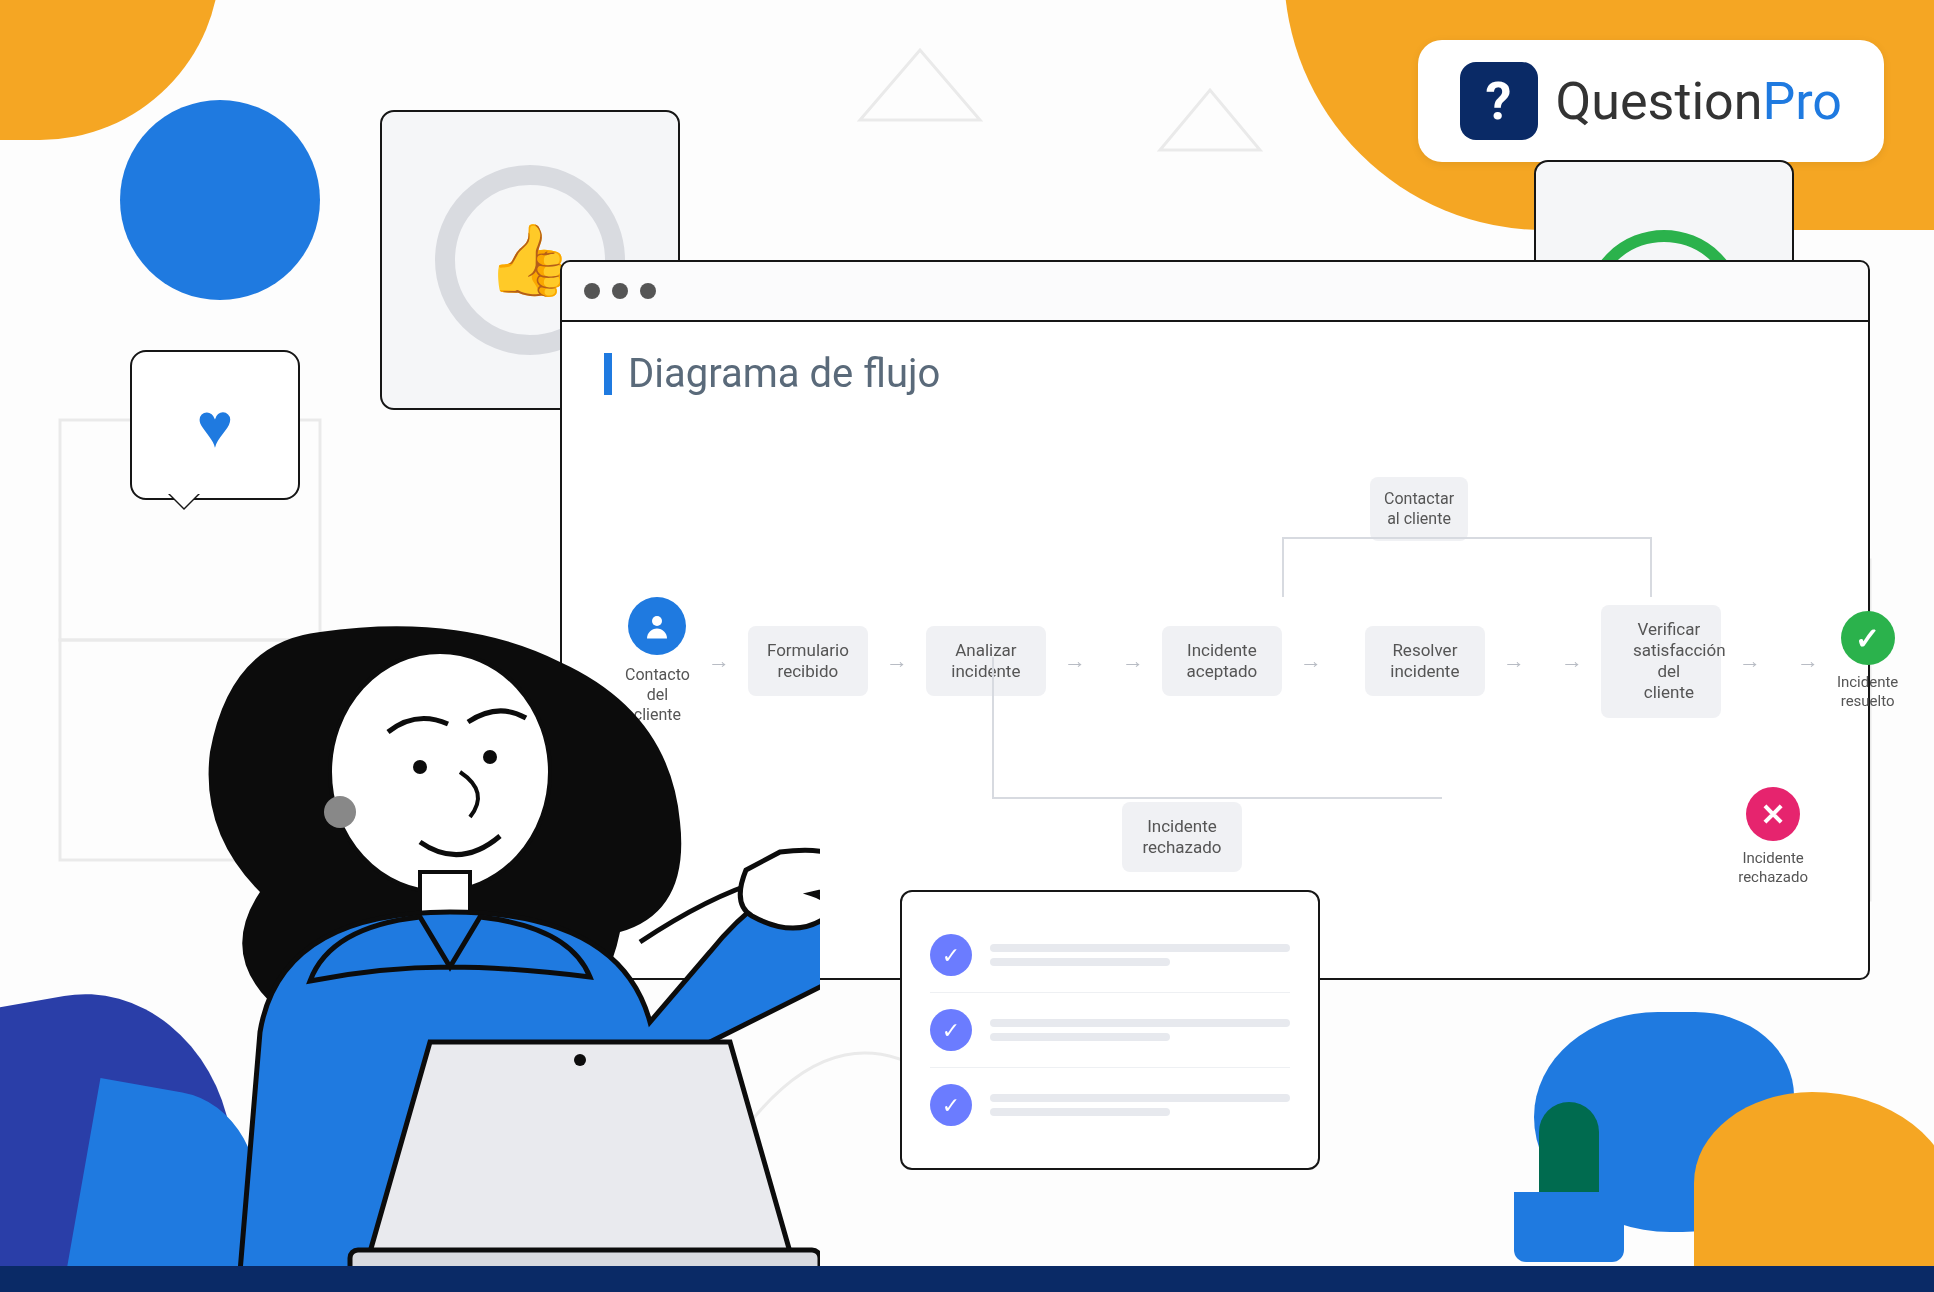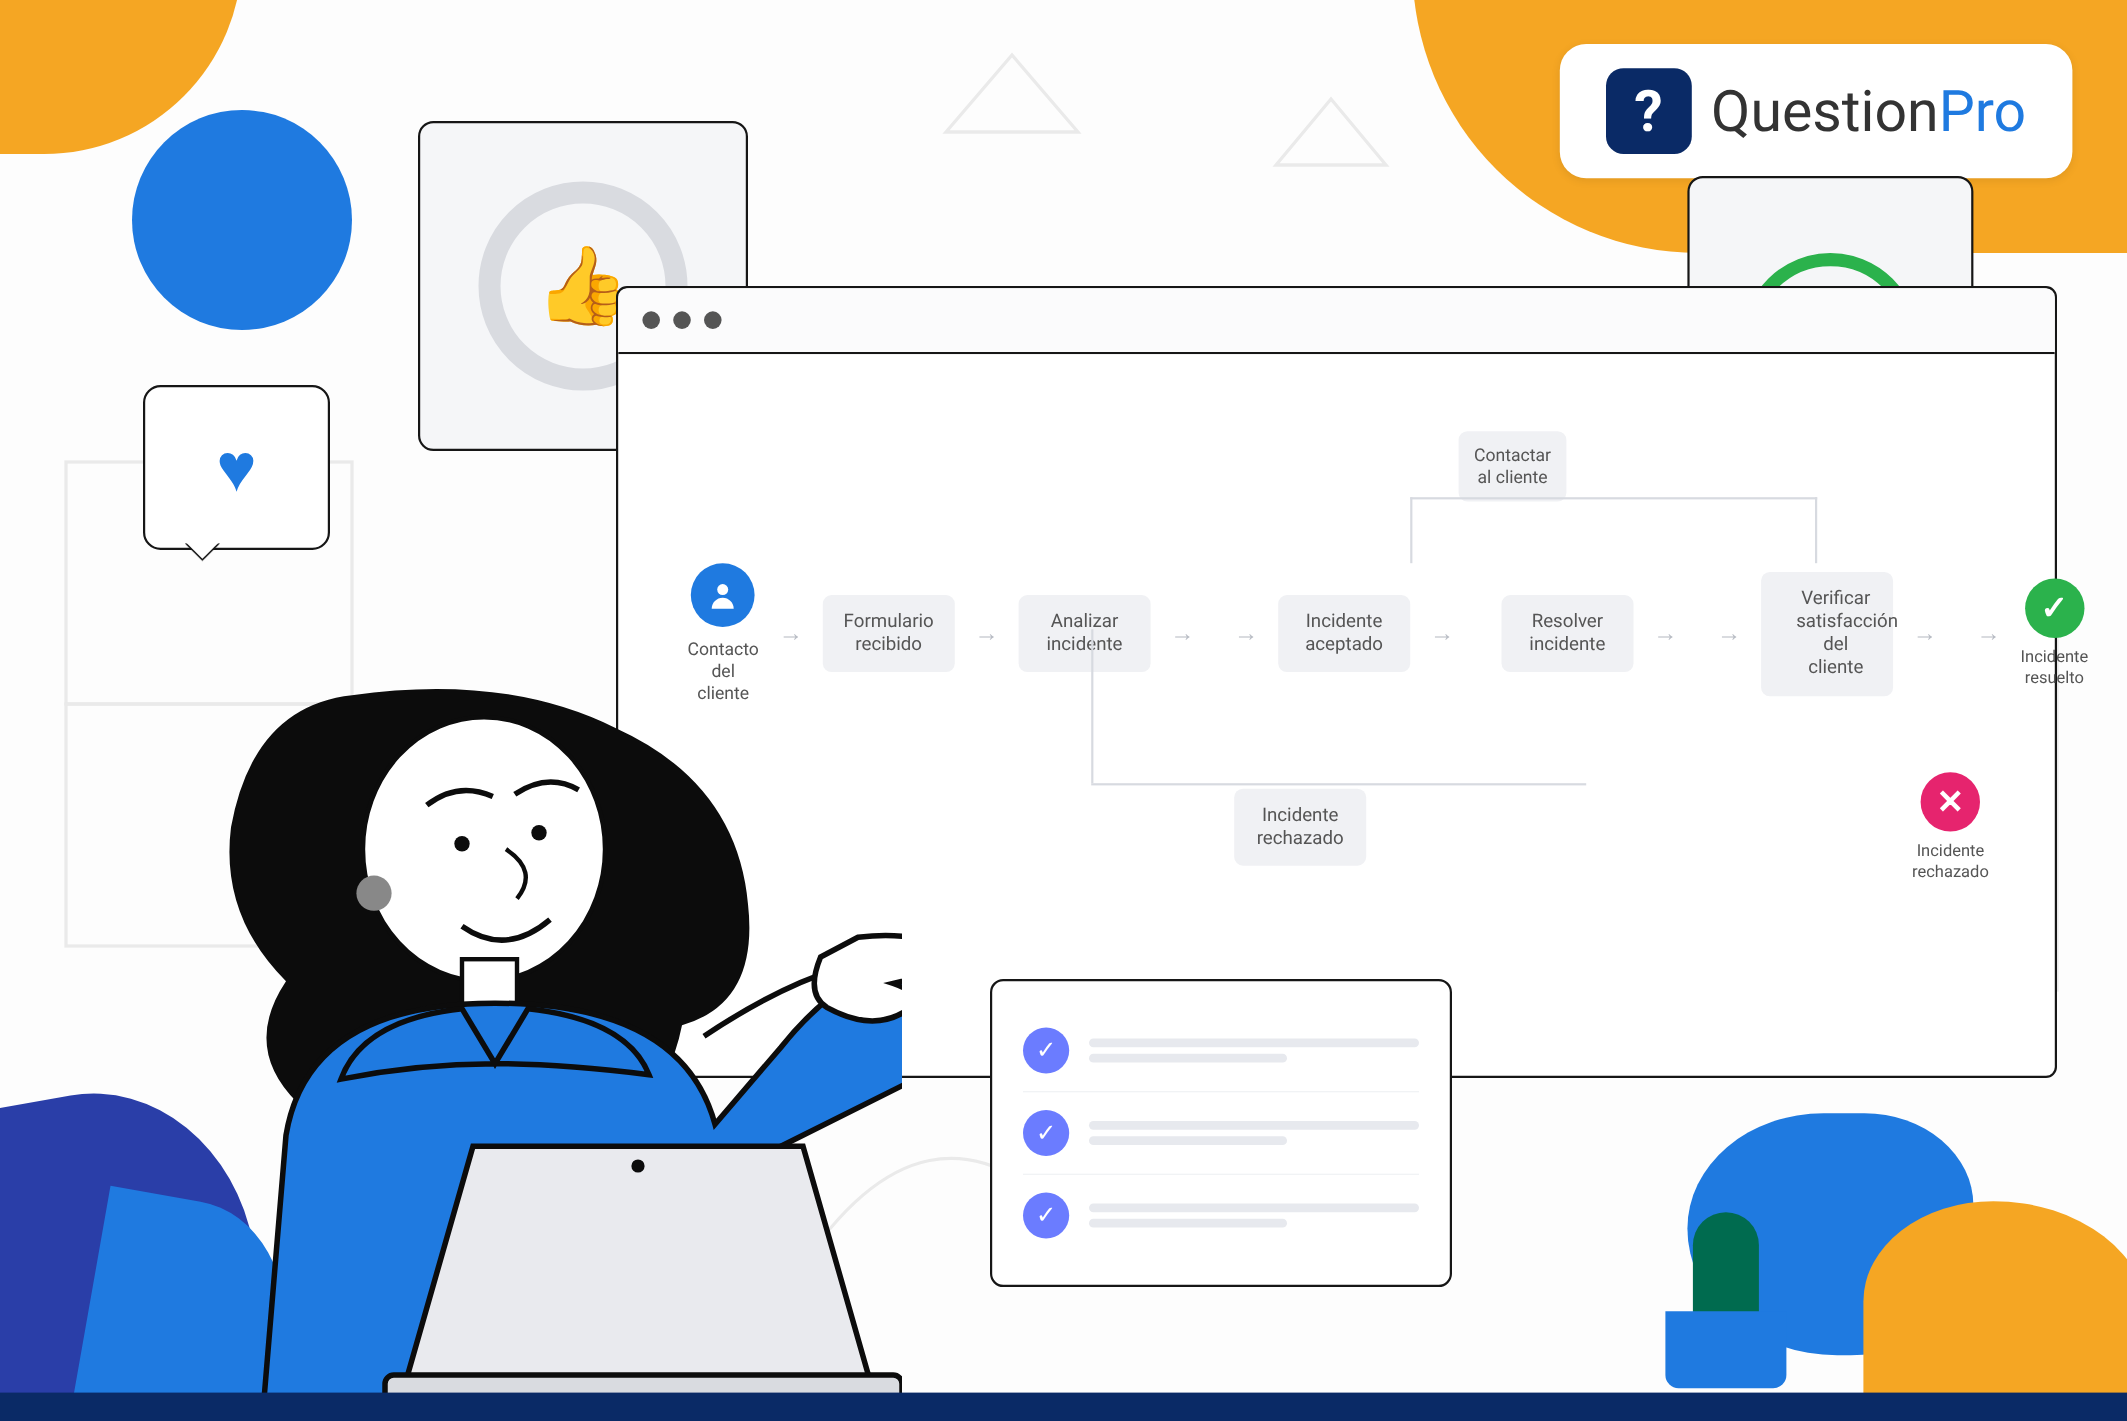--- a/index.html
+++ b/index.html
@@ -90,21 +90,21 @@
   .diamond { width:48px;height:48px;background:#f0f1f4;transform:rotate(45deg);border-radius:6px;}
   .arrow { color:#b8bcc4;font-size:22px;}
   .start-circle{width:58px;height:58px;border-radius:50%;background:#1f7ae0;display:flex;align-items:center;justify-content:center;color:#fff;font-size:30px;}
   .start-wrap{display:flex;flex-direction:column;align-items:center;gap:10px;margin-left:33px;}
   .start-label{font-size:16px;color:#555;text-align:center;line-height:1.25;}
   .end-col{display:flex;flex-direction:column;align-items:center;gap:8px;}
   .end-circle{width:54px;height:54px;border-radius:50%;display:flex;align-items:center;justify-content:center;color:#fff;font-size:30px;font-weight:700;}
   .end-ok{background:#2bb24c;}
   .end-bad{background:#e6246e;}
   .end-label{font-size:15px;color:#555;text-align:center;line-height:1.25;}
-  .branch-top{position:absolute;top:70px;left:764px;}
+  .branch-top{position:absolute;top:70px;left:808px;}
   .branch-top .node{font-size:16px;}
   .branch-connector-top{position:absolute;top:130px;left:720px;width:370px;height:60px;border-top:2px solid #d7dae0;border-left:2px solid #d7dae0;border-right:2px solid #d7dae0;}
   .branch-bottom-row{position:absolute;top:380px;left:560px;right:60px;display:flex;align-items:center;justify-content:space-between;}
   .branch-conn-down{position:absolute;top:250px;left:430px;width:2px;height:140px;background:#d7dae0;}
   .branch-conn-down2{position:absolute;top:390px;left:430px;width:450px;height:2px;background:#d7dae0;}
   
   .checklist {
     position:absolute; top:890px; left:900px; width:420px;
     background:#fff;border:2px solid #161616;border-radius:12px;padding:26px 28px;
   }
@@ -172,20 +172,24 @@
       <span class="nps-label">NPS</span>
     </div>
   </div>
 
   <div class="browser">
     <div class="browser-bar">
       <span class="dot"></span>
       <span class="dot"></span>
       <span class="dot"></span>
     </div>
+    <div class="browser-title">
+      <span class="title-bar"></span>
+      <span>Diagrama de flujo</span>
+    </div>
     <div class="flow-area">
 
       <div class="branch-top">
         <div class="node small" style="white-space:pre-line;">Contactar
 al cliente</div>
       </div>
       <div class="branch-connector-top"></div>
 
       <div class="flow-row">
         <div class="start-wrap">

